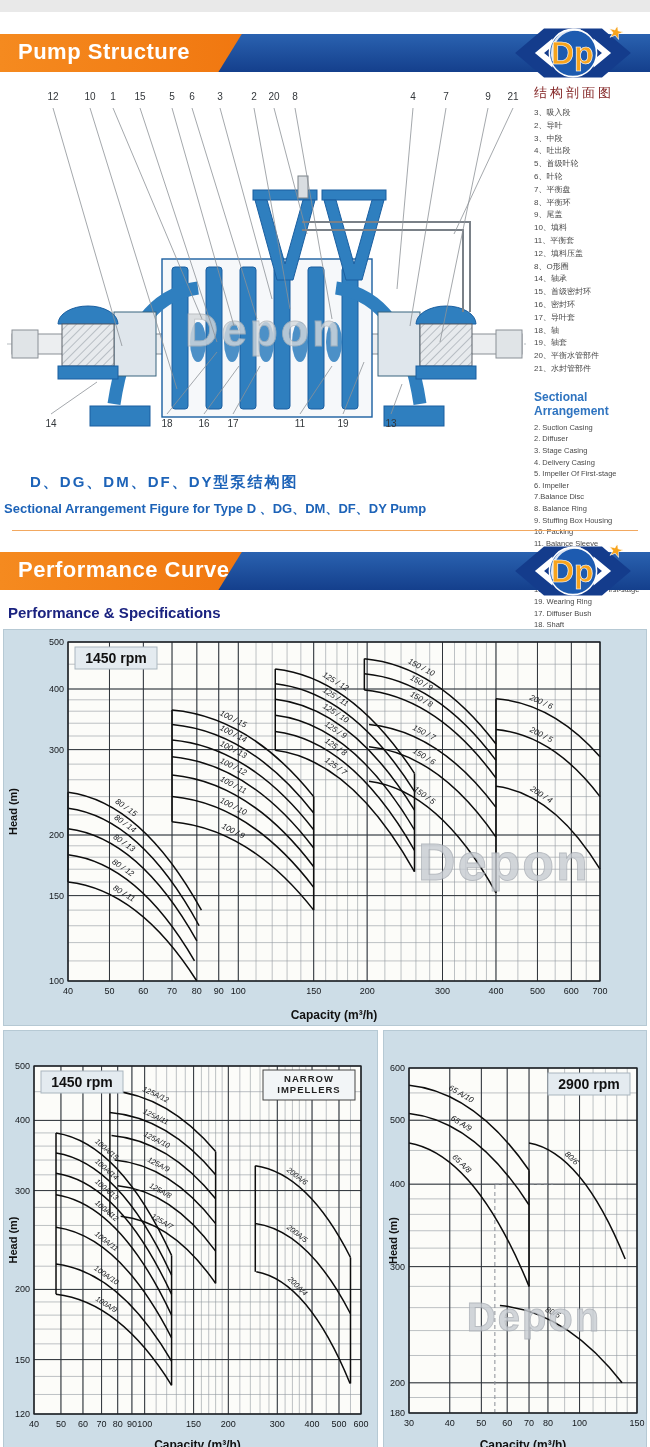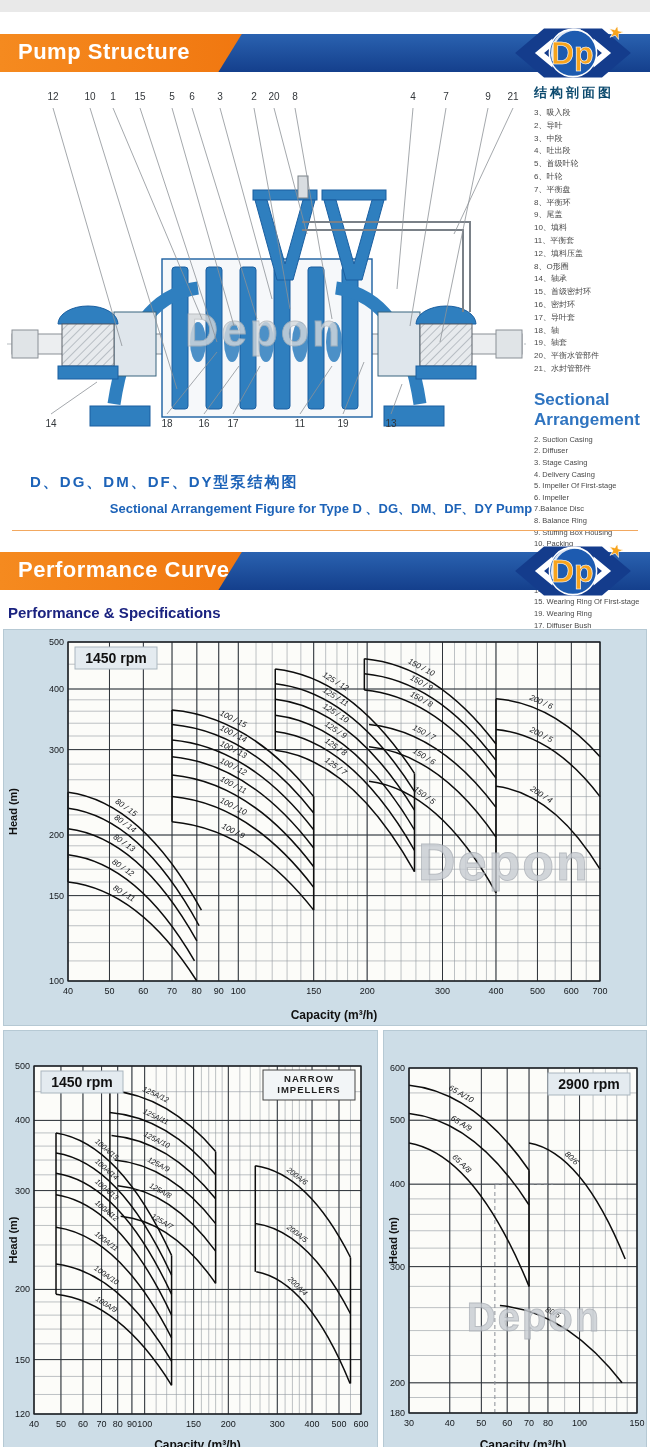--- a/index.html
+++ b/index.html
@@ -7,28 +7,28 @@
         font-family:"Liberation Sans",sans-serif;margin:12px auto;}
   
   .banner{position:absolute;left:0;width:650px;height:38px;background:linear-gradient(180deg,#2a62b0 0%,#143f8c 100%);}
   .banner .orange{position:absolute;left:0;top:0;width:390px;height:38px;
         background:linear-gradient(90deg,#f58a1f,#ee6c07);
         clip-path:polygon(0 0,62% 0,56% 100%,0 100%);}
   .banner .btitle{position:absolute;left:18px;top:5px;color:#ffffff;font-size:22px;font-weight:bold;letter-spacing:.5px;}
   .logo{position:absolute;right:2px;top:-13px;width:150px;height:64px;}
   
   .parts-col{position:absolute;left:534px;top:72px;width:114px;}
-  .plist-title-zh{color:#0c4a6e;font-size:13px;font-weight:bold;letter-spacing:3px;margin:0 0 5px 0;}
-  .plist-title-en{color:#2f74c0;font-size:17px;font-weight:bold;margin:14px 0 4px 0;}
+  .plist-title-zh{color:#7f1d1d;font-size:13px;font-weight:normal;letter-spacing:3px;margin:0 0 5px 0;}
+  .plist-title-en{color:#2f74c0;font-size:12px;font-weight:bold;margin:14px 0 4px 0;}
   .plist-zh div{font-size:8px;color:#4a4a4a;line-height:1.6;white-space:nowrap;}
   .plist-en div{font-size:7.5px;color:#4a4a4a;line-height:1.55;white-space:nowrap;}
   
   .cap-zh{position:absolute;left:30px;top:461px;width:490px;text-align:left;
           color:#1d63b8;font-size:15px;font-weight:bold;letter-spacing:2px;}
-  .cap-en{position:absolute;left:16px;top:488px;width:610px;text-align:center;
+  .cap-en{position:absolute;left:4px;top:488px;width:610px;
           color:#1d63b8;font-size:13px;font-weight:bold;}
   .divider{position:absolute;left:12px;right:12px;top:518px;border-top:1px solid #f2a860;}
   .perf-heading{position:absolute;left:8px;top:592px;color:#1b2380;font-size:15px;font-weight:bold;}
   
   .chart-panel{position:absolute;background:#cddde7;border:1px solid #b6c9d4;box-sizing:border-box;}
   #panel-main{left:3px;top:617px;width:644px;height:397px;}
   #panel-narrow{left:3px;top:1018px;width:375px;height:426px;}
   #panel-2900{left:383px;top:1018px;width:264px;height:426px;}
   svg{display:block;}
 </style>

